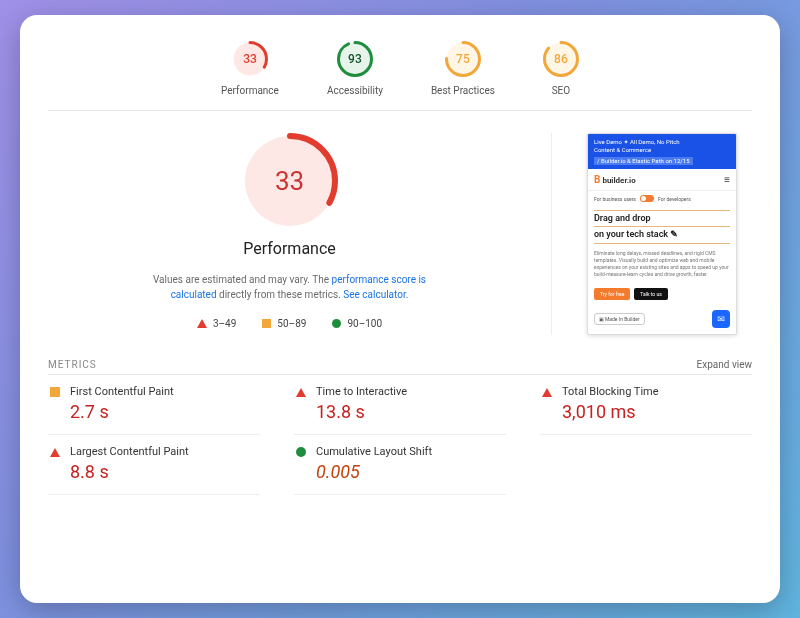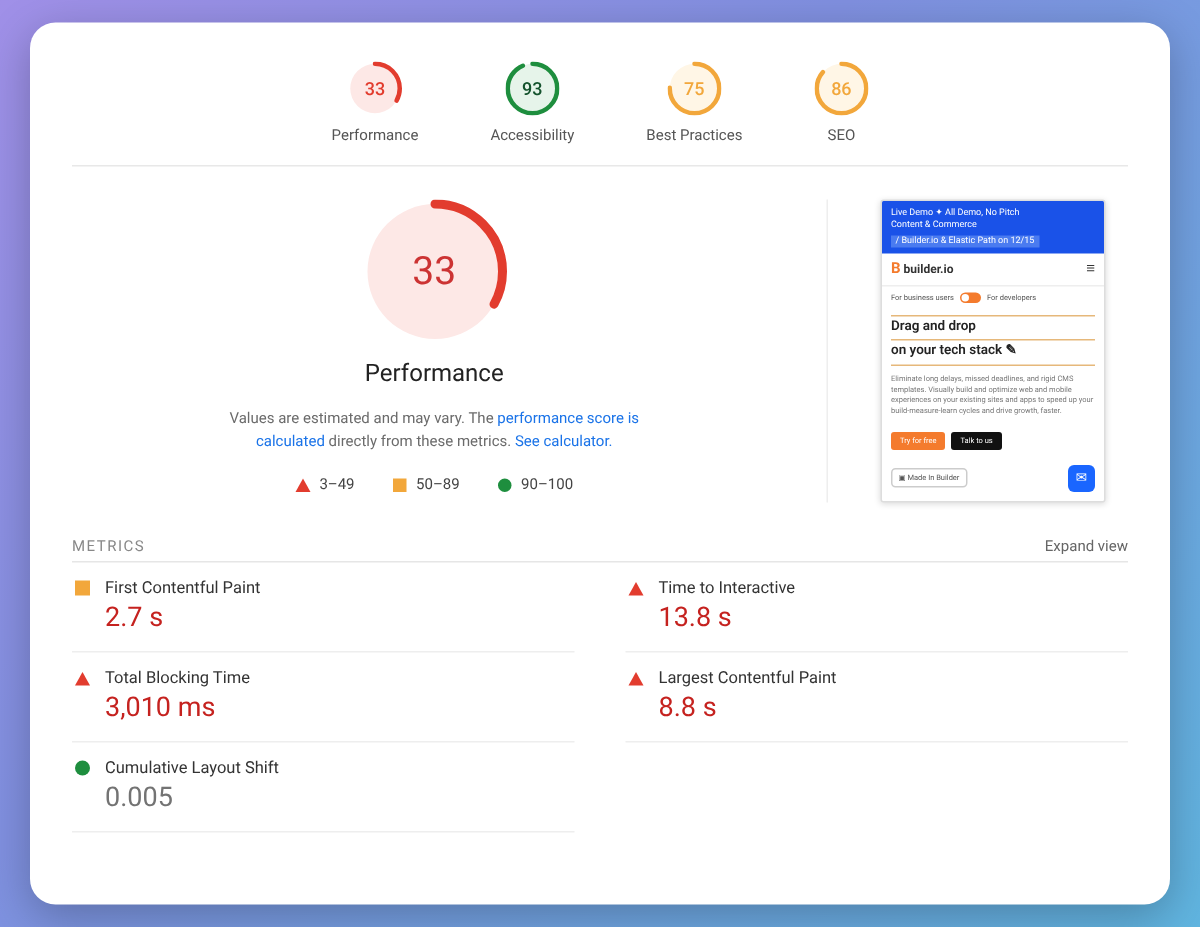--- a/index.html
+++ b/index.html
@@ -69,27 +69,27 @@
     .mockup .body{padding:0 6px 6px;font-size:5px;line-height:1.4;color:#777;}
     .mockup .btns{padding:4px 6px;display:flex;gap:4px;}
     .btn-o{background:#f47b2d;color:#fff;padding:3px 6px;border-radius:2px;font-size:5px;}
     .btn-k{background:#111;color:#fff;padding:3px 6px;border-radius:2px;font-size:5px;}
     .mockup .foot{padding:6px;display:flex;justify-content:space-between;align-items:center;}
     .foot .badge{border:1px solid #ccc;border-radius:3px;padding:2px 4px;font-size:5px;background:#fff;}
     .foot .chat{width:18px;height:18px;background:#1a66ff;border-radius:4px;display:flex;align-items:center;justify-content:center;color:#fff;font-size:9px;}
     .metrics-header{display:flex;justify-content:space-between;align-items:center;padding:6px 0 4px;border-bottom:1px solid #e6e6e6;}
     .metrics-header .title{font-size:10px;letter-spacing:1px;color:#888;}
     .metrics-header .expand{font-size:10px;color:#666;}
-    .metrics{display:grid;grid-template-columns:1fr 1fr;column-gap:34px;}
+    .metrics{display:grid;grid-template-columns:1fr 1fr 1fr;column-gap:34px;}
     .metric{padding:10px 2px 12px;border-bottom:1px solid #eee;display:flex;align-items:flex-start;gap:10px;}
     .metric .mcol{display:flex;flex-direction:column;gap:3px;}
     .metric .mname{font-size:11px;color:#333;}
     .metric .mval{font-size:18px;font-weight:400;}
     .mval.red{color:#c5221f;}
-    .mval.green{color:#737373;}
+    .mval.green{color:#c2410c;font-style:italic;}
     .mk{width:10px;height:10px;margin-top:2px;flex-shrink:0;}
   </style>
 </head>
 <body>
 
 <div class="window">
 
   <div class="gauges" id="gauges-row">
       <div class="gauge">
         <div class="ring"><svg width="36" height="36">

